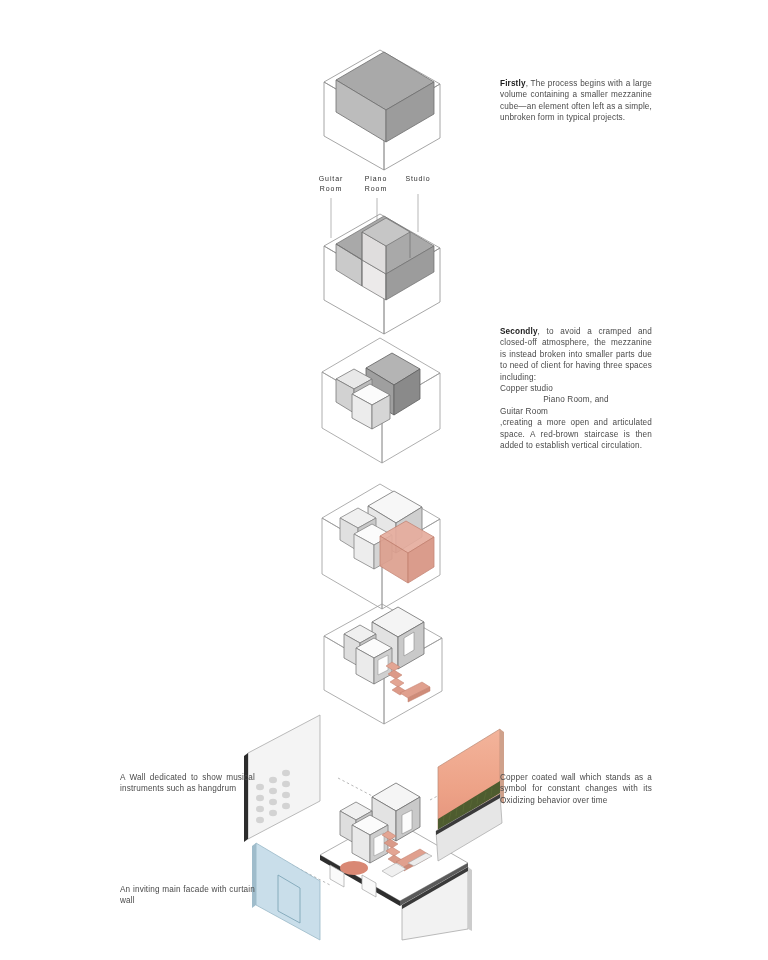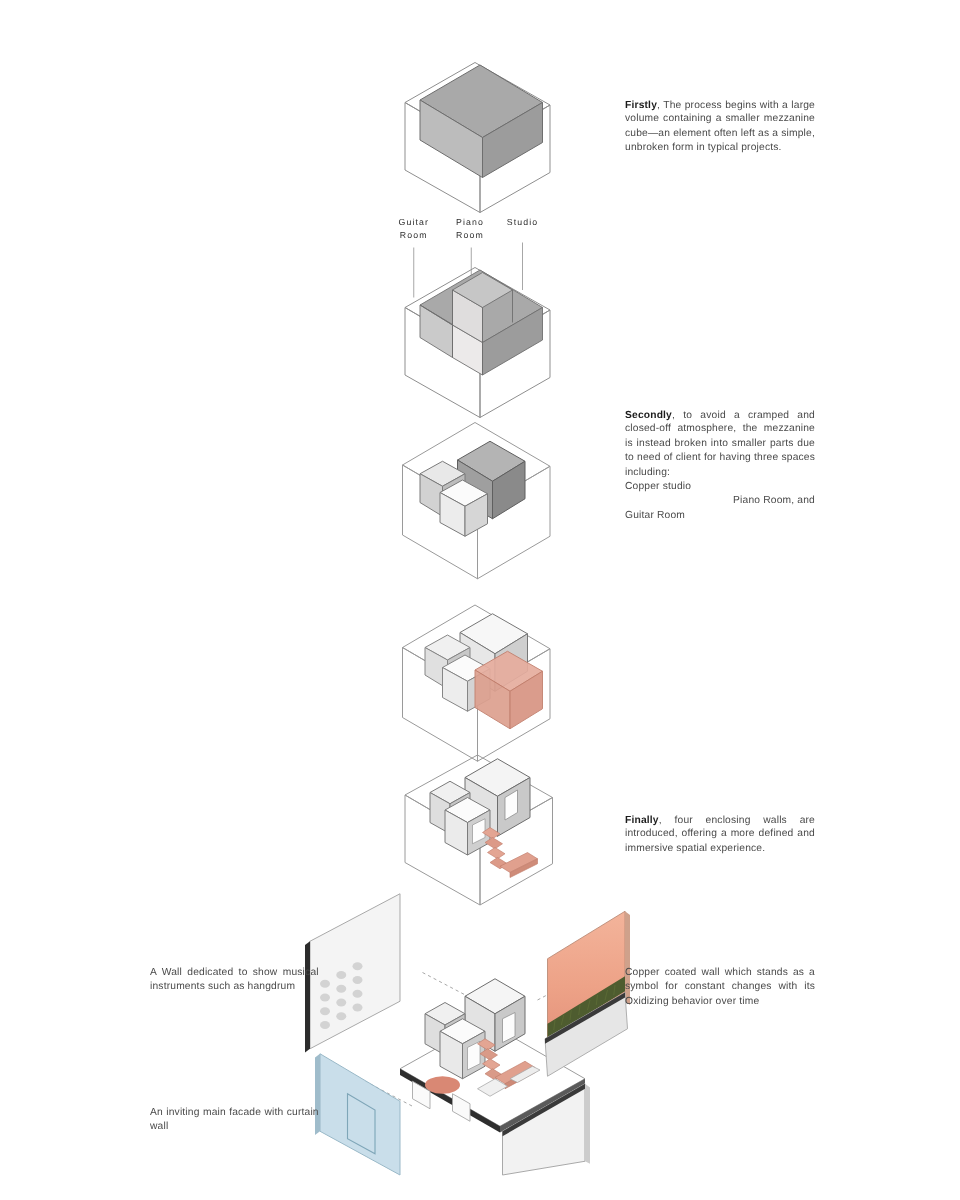--- a/index.html
+++ b/index.html
@@ -127,22 +127,23 @@
         <polygon points="40,62 58,52 78,63 60,73" fill="#fbfbfb"></polygon>
         <polygon points="40,62 40,86 60,97 60,73" fill="#ececec"></polygon>
         <polygon points="60,73 60,97 78,87 78,63" fill="#d6d6d6"></polygon>
       </g>
     </svg>
   </div>
 
   <div class="txt" style="left:500px;top:326px;width:152px;">
     <b class="lead">Secondly</b><span>, to avoid a cramped and closed-off atmosphere, the mezzanine is instead broken into smaller parts due to need of client for having three spaces including:</span>
     <span class="ln" style="text-align:left">Copper studio</span>
-    <span class="ln" style="text-align:right">Piano Room, and</span>
+    <span class="ln" style="text-align:center">Piano Room, and</span>
     <span class="ln" style="text-align:left">Guitar Room</span>
+    <span>,creating a more open and articulated space. A red-brown staircase is then added to establish vertical circulation.</span>
   </div>
 
   <div class="diag" style="left:312px;top:478px;">
     <svg width="150" height="132" viewBox="0 0 150 132">
       <g fill="none" stroke="#9a9a9a" stroke-width="0.8">
         <polygon points="10,40 68,6 128,41 70,75"></polygon>
         <polygon points="10,40 10,96 70,131 70,75"></polygon>
         <polygon points="70,75 70,131 128,97 128,41"></polygon>
       </g>
 
@@ -205,23 +206,20 @@
         <polygon points="82,64 90,69 84,73 76,68" fill="#e3a593"></polygon>
         <polygon points="84,72 92,77 86,81 78,76" fill="#dc9a88"></polygon>
         <polygon points="86,80 94,85 88,89 80,84" fill="#e3a593"></polygon>
         <polygon points="88,88 96,93 90,97 82,92" fill="#dc9a88"></polygon>
         <polygon points="90,95 112,84 120,89 98,100" fill="#e0a08e"></polygon>
         <polygon points="98,100 120,89 120,93 98,104" fill="#cf8c79"></polygon>
       </g>
     </svg>
   </div>
 
-  <div class="txt" style="left:500px;top:650px;width:152px;">
-    <b class="lead">Finally</b><span>, four enclosing walls are introduced, offering a more defined and immersive spatial experience.</span>
-  </div>
 
   <div class="diag" style="left:230px;top:715px;">
     <svg width="290" height="225" viewBox="0 0 290 225">
 
       <g stroke="#9a9a9a" stroke-width="0.7" stroke-dasharray="2.5 2.5" fill="none">
         <line x1="32" y1="104" x2="28" y2="104"></line>
         <line x1="108" y1="63" x2="148" y2="84"></line>
         <line x1="200" y1="85" x2="240" y2="64"></line>
         <line x1="62" y1="150" x2="100" y2="170"></line>
       </g>

